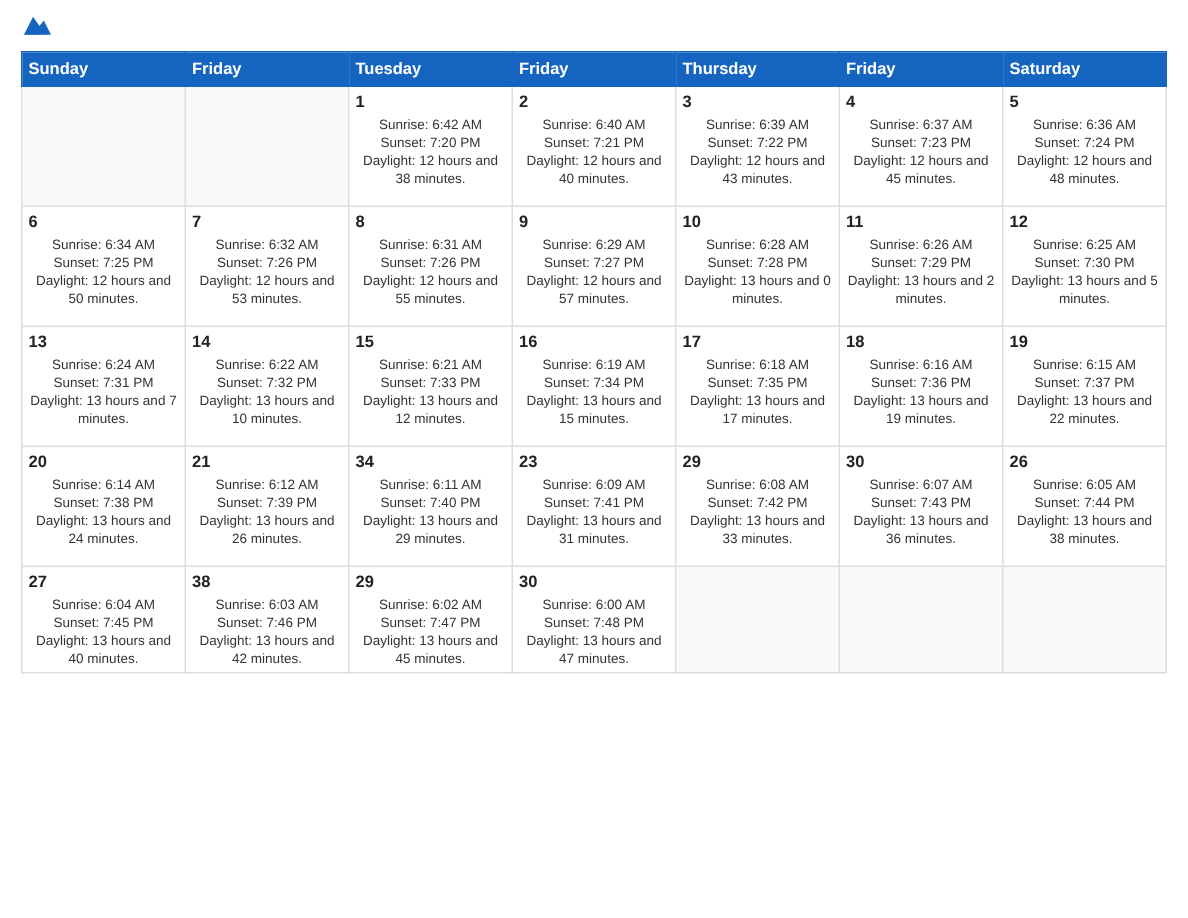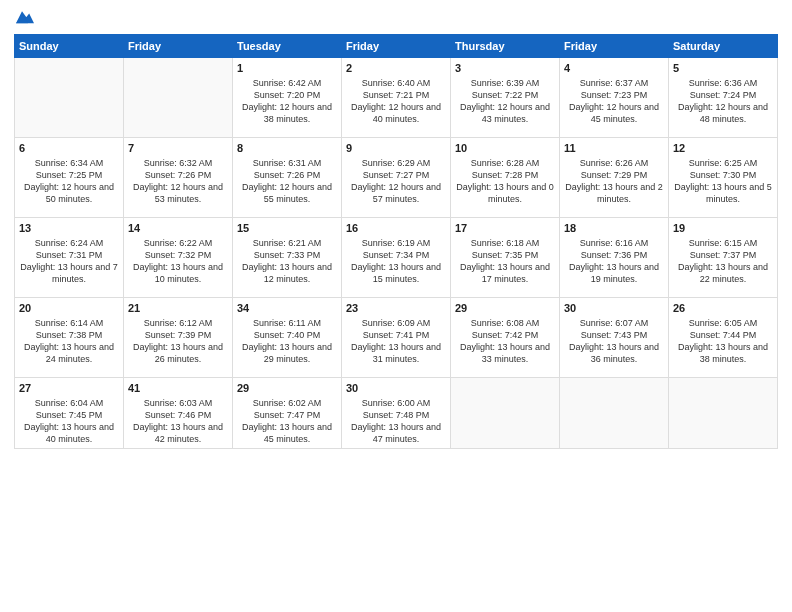--- a/index.html
+++ b/index.html
@@ -237,21 +237,21 @@
             <span class="day-num">26</span>
             <div class="day-info">Sunrise: 6:05 AM<br>Sunset: 7:44 PM<br>Daylight: 13 hours and 38 minutes.</div>
           </td>
         </tr>
         <tr class="row-last">
           <td>
             <span class="day-num">27</span>
             <div class="day-info">Sunrise: 6:04 AM<br>Sunset: 7:45 PM<br>Daylight: 13 hours and 40 minutes.</div>
           </td>
           <td>
-            <span class="day-num">41</span>
+            <span class="day-num">38</span>
             <div class="day-info">Sunrise: 6:03 AM<br>Sunset: 7:46 PM<br>Daylight: 13 hours and 42 minutes.</div>
           </td>
           <td>
             <span class="day-num">29</span>
             <div class="day-info">Sunrise: 6:02 AM<br>Sunset: 7:47 PM<br>Daylight: 13 hours and 45 minutes.</div>
           </td>
           <td>
             <span class="day-num">30</span>
             <div class="day-info">Sunrise: 6:00 AM<br>Sunset: 7:48 PM<br>Daylight: 13 hours and 47 minutes.</div>
           </td>

